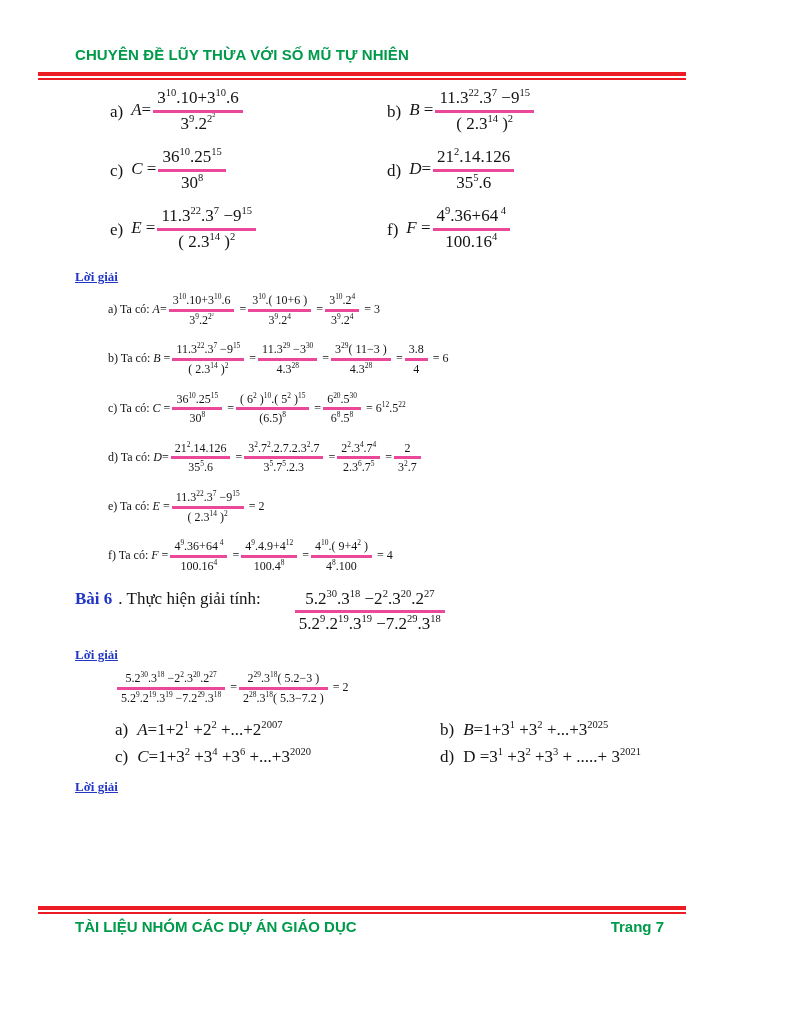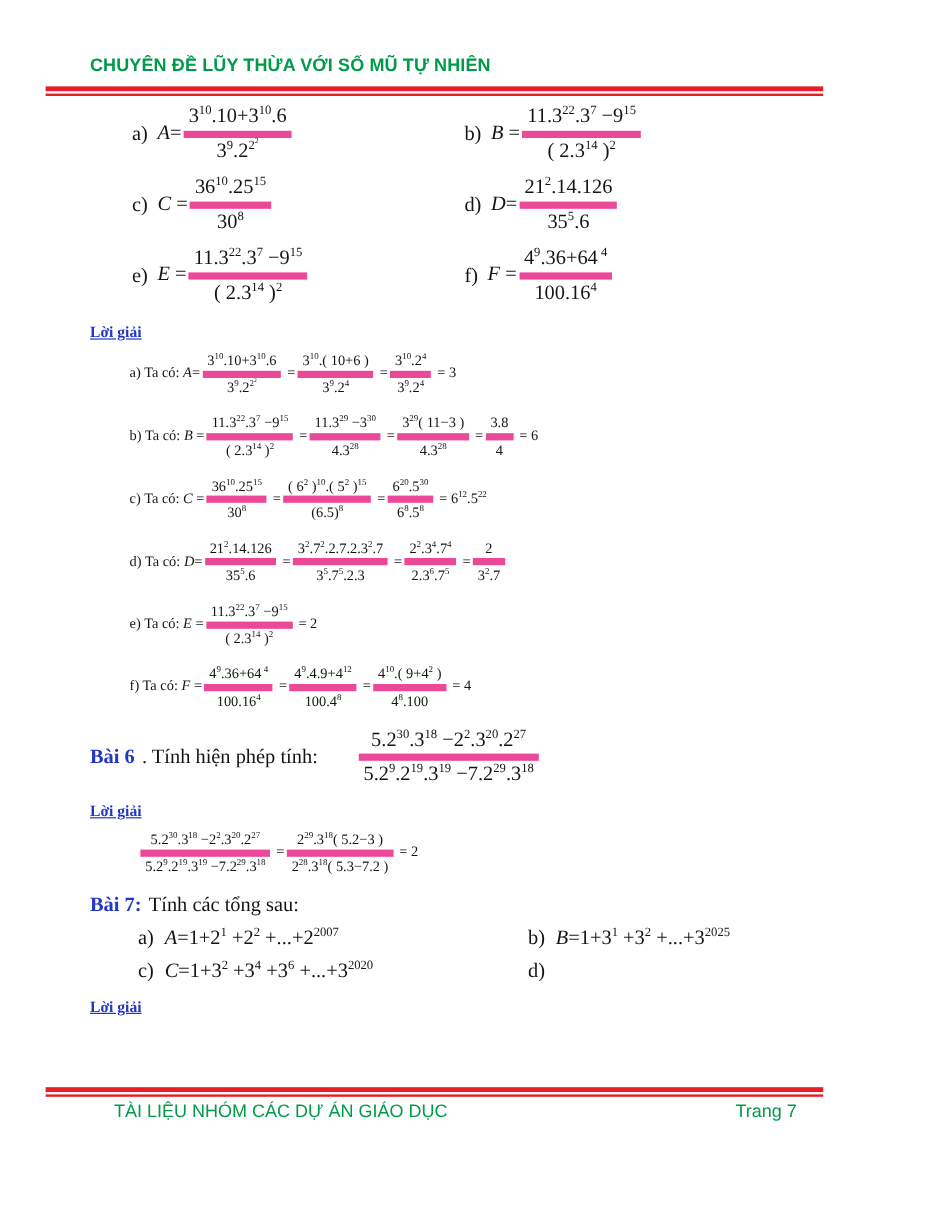--- a/index.html
+++ b/index.html
@@ -12,41 +12,41 @@
   
   .hdr-title{position:absolute;left:75px;top:46px;font-family:"Liberation Sans",sans-serif;
     font-weight:bold;font-size:15px;color:var(--green);letter-spacing:.1px;}
   .dline{position:absolute;left:38px;right:38px;}
   .dline .bar-thick{display:block;height:4px;background:var(--red);}
   .dline .bar-gap{display:block;height:2px;}
   .dline .bar-thin{display:block;height:2px;background:var(--red);}
   .dline-top{top:72px;}
   .dline-bottom{top:906px;}
   .ftr-row{position:absolute;left:75px;right:60px;top:918px;display:flex;justify-content:space-between;
-    font-family:"Liberation Sans",sans-serif;font-weight:normal;font-size:15px;color:var(--green);margin-left:20px;}
+    font-family:"Liberation Sans",sans-serif;font-weight:bold;font-size:15px;color:var(--green);}
 
   
   .content{position:absolute;left:75px;right:40px;top:84px;}
 
   .math{white-space:nowrap;font-size:17px;}
   .math i{font-style:italic;}
   sup{font-size:.62em;line-height:0;vertical-align:super;}
   .frac{display:inline-block;vertical-align:middle;text-align:center;margin:0 2px;line-height:1.22;}
-  .fnum{display:block;padding:0 4px 1px;border-bottom:6px solid #ec4899;}
+  .fnum{display:block;padding:0 4px 1px;border-bottom:3px solid #ec4899;}
   .fden{display:block;padding:1px 4px 0;}
 
   .prob-grid{display:grid;grid-template-columns:277px 1fr;padding-left:35px;row-gap:4px;}
   .prob{display:flex;align-items:center;gap:8px;min-height:55px;font-size:17px;}
   .plabel{flex:0 0 auto;}
 
   .sol-head{margin:12px 0 6px 0;font-size:13px;font-weight:bold;color:var(--blue);
     text-decoration:underline;}
   .sol-line{margin:8px 0 15px 33px;font-size:12px;}
 
-  .bai-row{display:flex;align-items:center;gap:6px;margin:10px 0 4px 0;font-size:17px;flex-wrap:nowrap;}
+  .bai-row{display:flex;gap:6px;margin:10px 0 4px 0;font-size:17px;flex-wrap:nowrap;}
   .bai-label{font-weight:bold;color:var(--blue);white-space:pre;}
   .bai-formula{margin-left:26px;}
 
   .sums-grid{display:grid;grid-template-columns:325px 1fr;padding-left:40px;row-gap:7px;margin-top:8px;}
   .sum-item{display:flex;align-items:baseline;gap:9px;font-size:17px;}
 </style>
 </head>
 <body>
 
 <div class="page">
@@ -91,47 +91,44 @@
 
     <div class="sol-line math">a) Ta có:  <i>A</i>=<span class="frac"><span class="fnum">3<sup>10</sup>.10+3<sup>10</sup>.6</span><span class="fden">3<sup>9</sup>.2<sup>2<sup>2</sup></sup></span></span> =<span class="frac"><span class="fnum">3<sup>10</sup>.( 10+6 )</span><span class="fden">3<sup>9</sup>.2<sup>4</sup></span></span> =<span class="frac"><span class="fnum">3<sup>10</sup>.2<sup>4</sup></span><span class="fden">3<sup>9</sup>.2<sup>4</sup></span></span> = 3</div>
     <div class="sol-line math">b) Ta có:  <i>B</i> =<span class="frac"><span class="fnum">11.3<sup>22</sup>.3<sup>7</sup> −9<sup>15</sup></span><span class="fden">( 2.3<sup>14</sup> )<sup>2</sup></span></span> =<span class="frac"><span class="fnum">11.3<sup>29</sup> −3<sup>30</sup></span><span class="fden">4.3<sup>28</sup></span></span> =<span class="frac"><span class="fnum">3<sup>29</sup>( 11−3 )</span><span class="fden">4.3<sup>28</sup></span></span> =<span class="frac"><span class="fnum">3.8</span><span class="fden">4</span></span> = 6</div>
     <div class="sol-line math">c) Ta có:  <i>C</i> =<span class="frac"><span class="fnum">36<sup>10</sup>.25<sup>15</sup></span><span class="fden">30<sup>8</sup></span></span> =<span class="frac"><span class="fnum">( 6<sup>2</sup> )<sup>10</sup>.( 5<sup>2</sup> )<sup>15</sup></span><span class="fden">(6.5)<sup>8</sup></span></span> =<span class="frac"><span class="fnum">6<sup>20</sup>.5<sup>30</sup></span><span class="fden">6<sup>8</sup>.5<sup>8</sup></span></span> = 6<sup>12</sup>.5<sup>22</sup></div>
     <div class="sol-line math">d) Ta có:  <i>D</i>=<span class="frac"><span class="fnum">21<sup>2</sup>.14.126</span><span class="fden">35<sup>5</sup>.6</span></span> =<span class="frac"><span class="fnum">3<sup>2</sup>.7<sup>2</sup>.2.7.2.3<sup>2</sup>.7</span><span class="fden">3<sup>5</sup>.7<sup>5</sup>.2.3</span></span> =<span class="frac"><span class="fnum">2<sup>2</sup>.3<sup>4</sup>.7<sup>4</sup></span><span class="fden">2.3<sup>6</sup>.7<sup>5</sup></span></span> =<span class="frac"><span class="fnum">2</span><span class="fden">3<sup>2</sup>.7</span></span></div>
     <div class="sol-line math">e) Ta có:  <i>E</i> =<span class="frac"><span class="fnum">11.3<sup>22</sup>.3<sup>7</sup> −9<sup>15</sup></span><span class="fden">( 2.3<sup>14</sup> )<sup>2</sup></span></span> = 2</div>
     <div class="sol-line math">f) Ta có:  <i>F</i> =<span class="frac"><span class="fnum">4<sup>9</sup>.36+64<sup> 4</sup></span><span class="fden">100.16<sup>4</sup></span></span>  =<span class="frac"><span class="fnum">4<sup>9</sup>.4.9+4<sup>12</sup></span><span class="fden">100.4<sup>8</sup></span></span> =<span class="frac"><span class="fnum">4<sup>10</sup>.( 9+4<sup>2</sup> )</span><span class="fden">4<sup>8</sup>.100</span></span> = 4</div>
 
     <div class="bai-row">
       <span class="bai-label">Bài 6</span>
-      <span>. Tính hiện phép tính:</span>
+      <span>. Thực hiện giải tính:</span>
       <span class="math bai-formula"><span class="frac"><span class="fnum">5.2<sup>30</sup>.3<sup>18</sup> −2<sup>2</sup>.3<sup>20</sup>.2<sup>27</sup></span><span class="fden">5.2<sup>9</sup>.2<sup>19</sup>.3<sup>19</sup> −7.2<sup>29</sup>.3<sup>18</sup></span></span></span>
     </div>
 
     <div class="sol-head">Lời giải</div>
     <div class="sol-line math" style="margin-left:40px;"><span class="frac"><span class="fnum">5.2<sup>30</sup>.3<sup>18</sup> −2<sup>2</sup>.3<sup>20</sup>.2<sup>27</sup></span><span class="fden">5.2<sup>9</sup>.2<sup>19</sup>.3<sup>19</sup> −7.2<sup>29</sup>.3<sup>18</sup></span></span> =<span class="frac"><span class="fnum">2<sup>29</sup>.3<sup>18</sup>( 5.2−3 )</span><span class="fden">2<sup>28</sup>.3<sup>18</sup>( 5.3−7.2 )</span></span> = 2</div>
 
-    <div class="bai-row">
-      <span class="bai-label">Bài 7:</span>
-      <span> Tính các tổng sau:</span>
-    </div>
 
     <div class="sums-grid">
       <div class="sum-item">
         <span>a)</span>
         <span class="math"><i>A</i>=1+2<sup>1</sup> +2<sup>2</sup> +...+2<sup>2007</sup></span>
       </div>
       <div class="sum-item">
         <span>b)</span>
         <span class="math"><i>B</i>=1+3<sup>1</sup> +3<sup>2</sup> +...+3<sup>2025</sup></span>
       </div>
       <div class="sum-item">
         <span>c)</span>
         <span class="math"><i>C</i>=1+3<sup>2</sup> +3<sup>4</sup> +3<sup>6</sup> +...+3<sup>2020</sup></span>
       </div>
       <div class="sum-item">
         <span>d)</span>
+        <span class="math">D =3<sup>1</sup> +3<sup>2</sup> +3<sup>3</sup> + .....+ 3<sup>2021</sup></span>
       </div>
     </div>
 
     <div class="sol-head">Lời giải</div>
 
   </div>
 
   <div class="dline dline-bottom">
     <span class="bar-thick"></span>
     <span class="bar-gap"></span>

